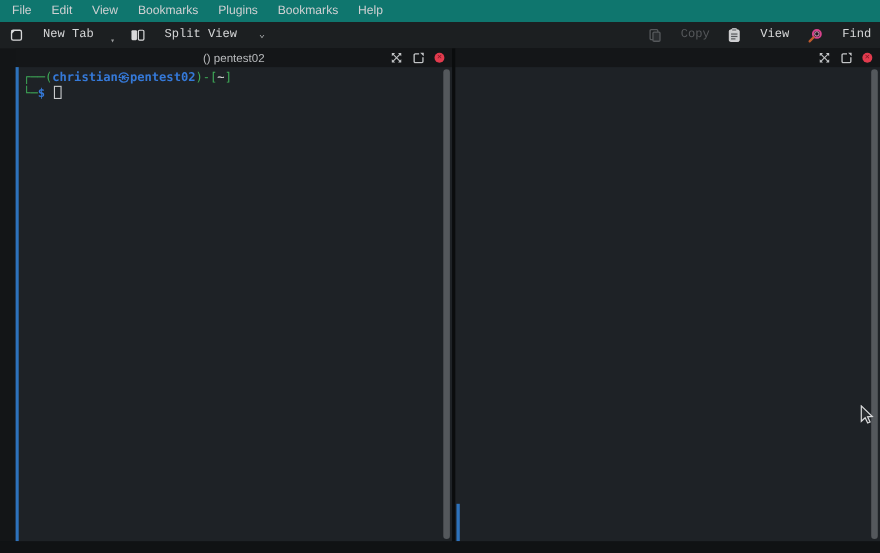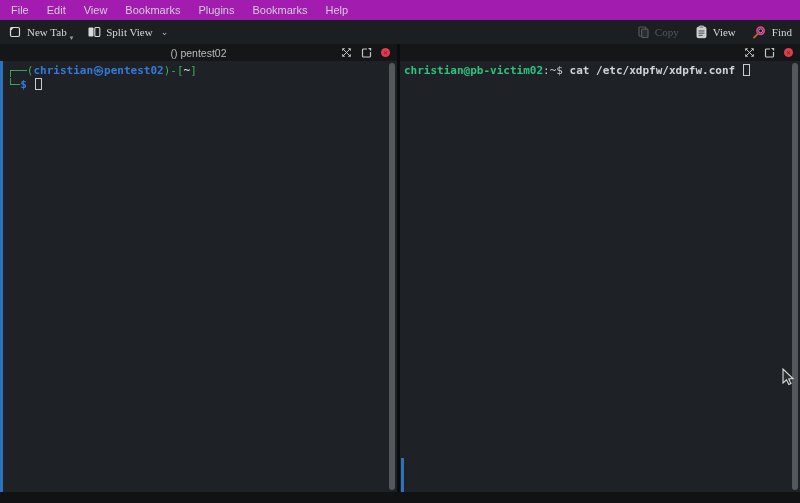--- a/index.html
+++ b/index.html
@@ -7,47 +7,47 @@
   body {
     font-family:"Liberation Sans", sans-serif;
     background:#131517;
     color:#cfd0d2;
     position:relative;
   }
   .window { width:800px; height:503px; display:flex; flex-direction:column; position:relative; }
 
   
   .menubar {
-    height:20px; background:#a21caf; display:flex; align-items:center;
+    height:20px; background:#0f766e; display:flex; align-items:center;
     padding-left:2px; flex:0 0 auto;
   }
   .menu-item {
     font-size:11px; color:#cfd0d2; padding:0 9px; height:20px;
     display:flex; align-items:center; cursor:default;
   }
 
   
   .toolbar {
     height:24px; background:#1c1f21; display:flex; align-items:center;
     padding:0 8px; flex:0 0 auto;
   }
   .tb-left { display:flex; align-items:center; gap:14px; }
   .tb-right { margin-left:auto; display:flex; align-items:center; gap:16px; }
   .tb-btn {
-    display:flex; align-items:center; gap:5px; font-size:11px; color:#d6d7d8;
+    display:flex; align-items:center; gap:17px; font-size:11px; color:#d6d7d8;
     background:transparent; border:none; height:22px; cursor:default;
-    font-family:Liberation Serif, serif;
+    font-family:Liberation Mono, monospace;
   }
   .tb-btn.disabled { color:#55585b; }
   .tb-btn svg { display:block; }
   .mini-caret { font-size:7px; color:#9a9c9e; align-self:flex-end; margin-left:-2px; margin-bottom:1px; }
   .chevron { font-size:9px; color:#b9babc; margin-left:3px; }
 
   
-  .panes { flex:1 1 auto; display:flex; min-height:0; }
+  .panes { flex:1 1 auto; display:flex; min-height:0;margin-left:14px; }
   .pane { display:flex; flex-direction:column; min-width:0; }
   .pane.left  { width:397px; flex:0 0 397px; }
   .pane.right { flex:1 1 auto; }
   .splitter { width:3px; background:#0a0c0d; flex:0 0 3px; }
 
   .pane-header {
     height:17px; background:#141618; display:flex; align-items:center;
     position:relative; flex:0 0 auto;
   }
   .pane-title {
@@ -233,21 +233,20 @@
               <path d="M9.5 5 L9.5 9 A1 1 0 0 1 8.5 10 L2.5 10 A1 1 0 0 1 1.5 9 L1.5 3 A1 1 0 0 1 2.5 2 L6 2" fill="none" stroke="#c3c5c7" stroke-width="1.2"></path>
               <path d="M7 1 L10.2 1 L10.2 4.2 L7 1 Z" fill="#c3c5c7"></path>
             </svg>
           </button>
           <button class="hdr-icon-btn">
             <span class="close-circle">✕</span>
           </button>
         </div>
       </div>
       <div class="terminal">
-        <div class="term-content"><span class="c-tgreen">christian@pb-victim02</span><span class="c-gray">:</span><span class="c-gray">~</span><span class="c-gray">$ </span><span class="c-cmd">cat /etc/xdpfw/xdpfw.conf </span><span class="cursor-hollow"></span></div>
         <div class="focus-bar short"></div>
         <div class="scrollbar-track">
           <div class="scrollbar-thumb"></div>
         </div>
       </div>
     </div>
 
   </div>
 
   <div class="bottom-strip"></div>

